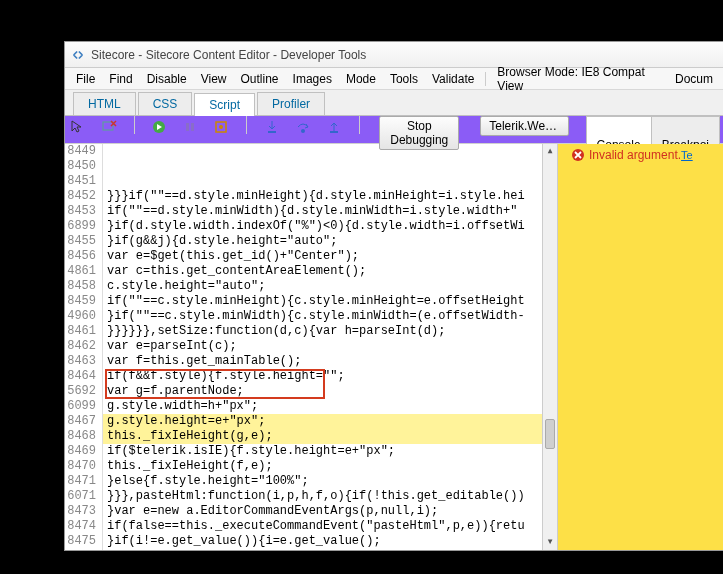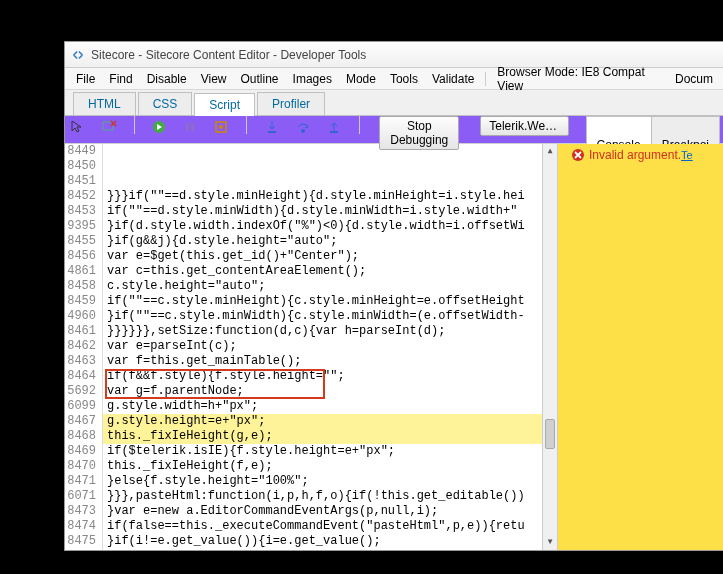--- a/index.html
+++ b/index.html
@@ -339,21 +339,21 @@
   </div>
 
   <div class="content-row">
     <div class="code-pane">
       <div class="gutter" id="gutter">
           <div>8449</div>
           <div>8450</div>
           <div>8451</div>
           <div>8452</div>
           <div>8453</div>
-          <div>9395</div>
+          <div>6899</div>
           <div>8455</div>
           <div>8456</div>
           <div>4861</div>
           <div>8458</div>
           <div>8459</div>
           <div>4960</div>
           <div>8461</div>
           <div>8462</div>
           <div>8463</div>
           <div>8464</div>

